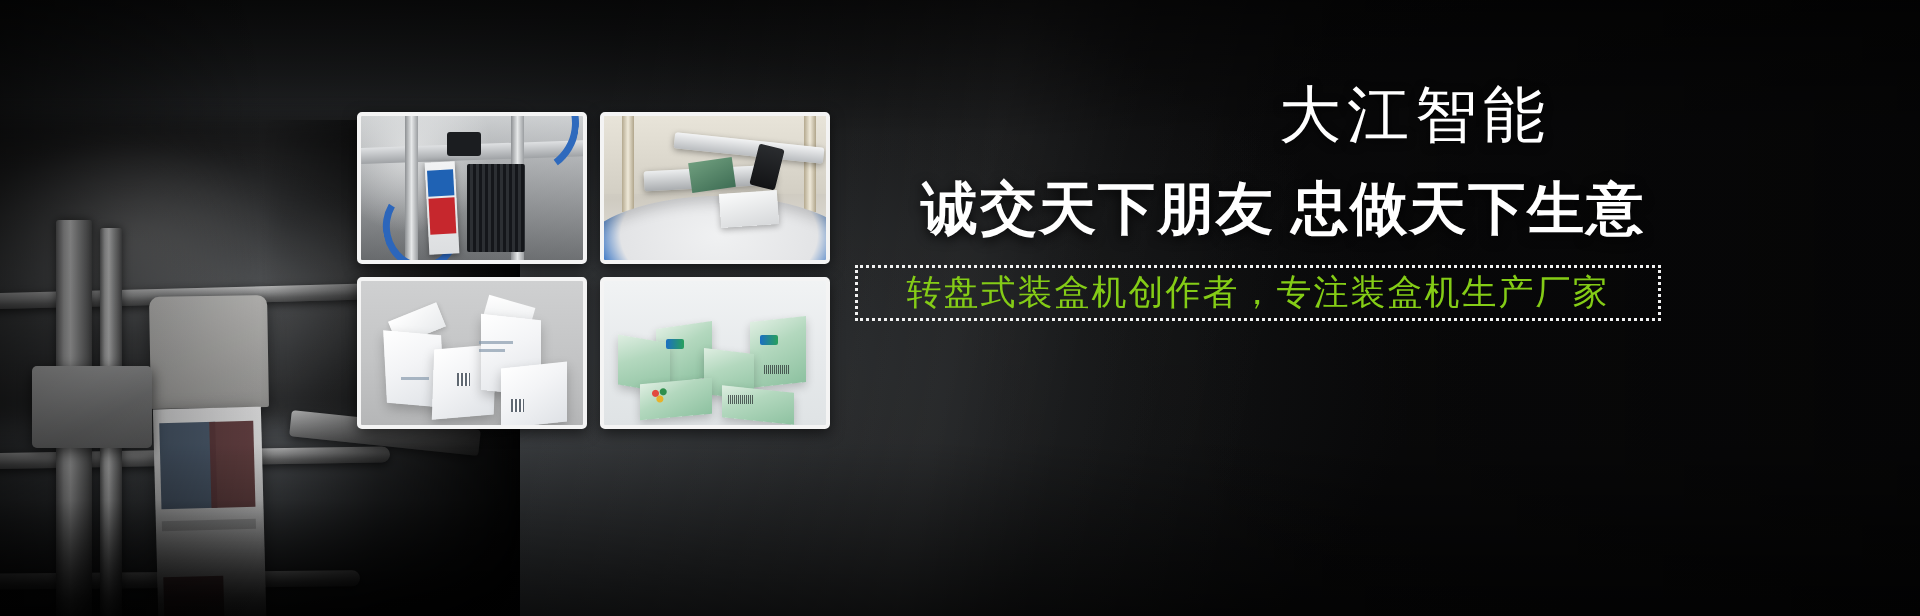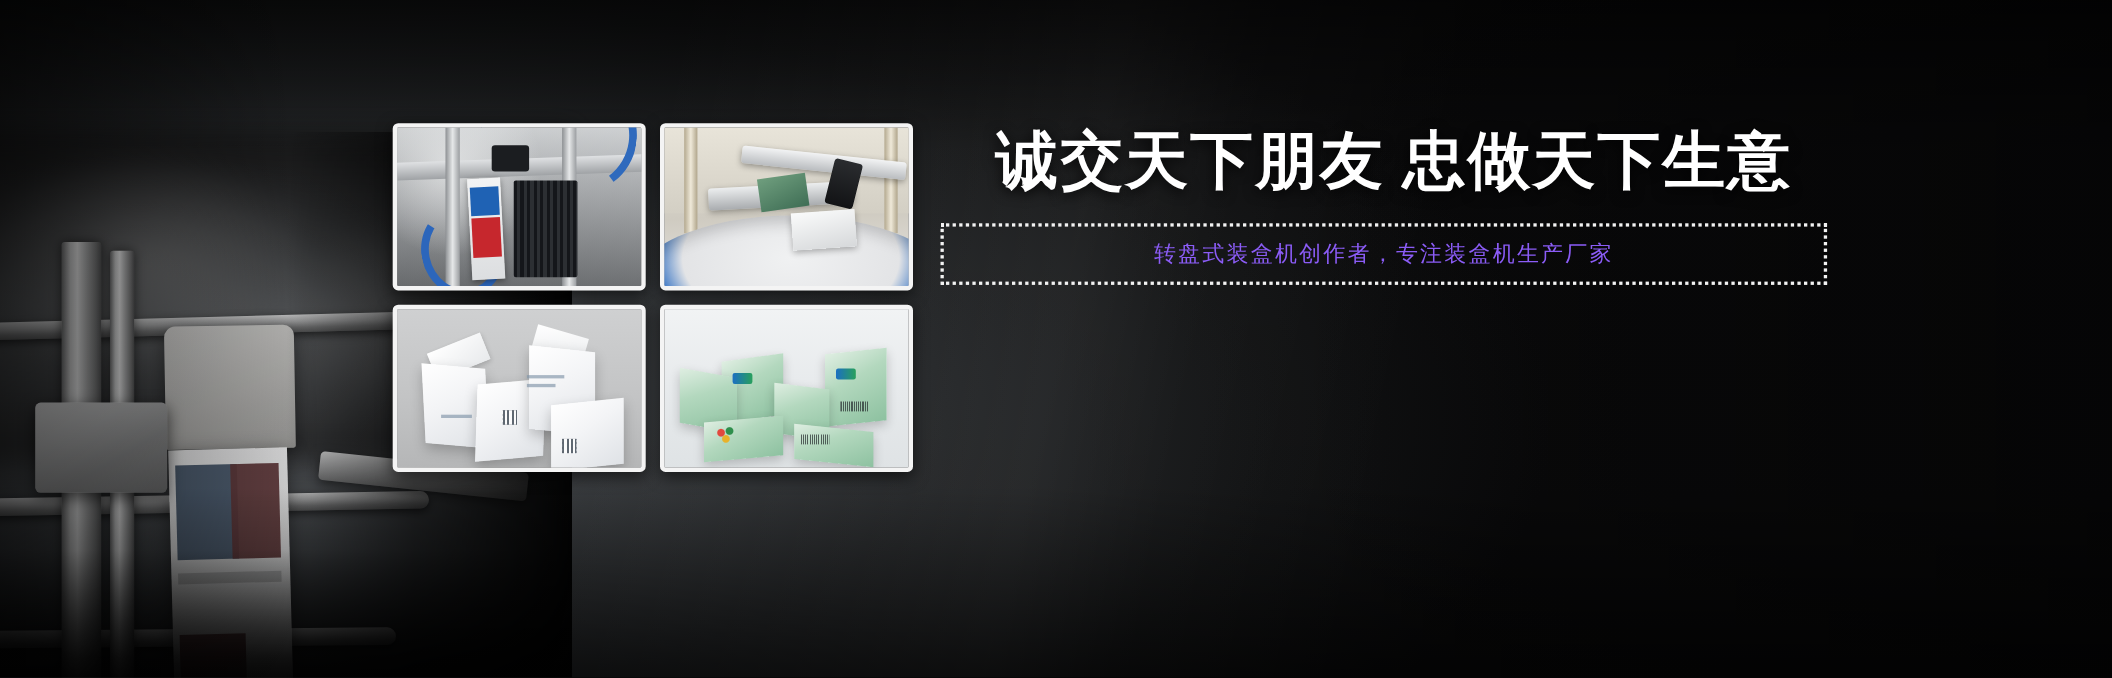--- a/index.html
+++ b/index.html
@@ -355,39 +355,39 @@
     text-shadow: 0 2px 10px rgba(0,0,0,0.8);
   }
 
   .headline {
     font-family: "Liberation Serif", "DejaVu Serif", serif;
     font-weight: bold;
     font-size: 57px;
     line-height: 1.05;
     color: #ffffff;
     letter-spacing: 2px;
-    margin: 33px 0 0 0;
+    margin: 33px 0 0 16px;
     white-space: nowrap;
     text-shadow: 0 3px 12px rgba(0,0,0,0.85);
   }
 
   .dotted-box {
     margin: 26px 0 0 -50px;
     width: 806px;
     height: 56px;
     box-sizing: border-box;
     border: 3px dotted #f2f2f2;
     display: flex;
     align-items: center;
     justify-content: center;
   }
   .dotted-box .sub {
     font-family: "Liberation Serif", "DejaVu Serif", serif;
-    font-size: 20px;
-    color: #8b5cf6;
+    font-size: 35px;
+    color: #84cc16;
     letter-spacing: 2px;
     white-space: nowrap;
   }
 
   .eng-para {
     margin: 28px 0 0 -56px;
     width: 818px;
     font-family: "Liberation Mono", "DejaVu Sans Mono", monospace;
     font-size: 19.5px;
     line-height: 1.45;
@@ -482,20 +482,21 @@
         <div class="logo l2"></div>
       <div class="deco"></div>
       <div class="bar b1"></div>
         <div class="bar b2"></div>
     </div>
 
   </div>
 
   <div class="text-block">
 
+    <div class="brand-title">大江智能</div>
 
     <div class="headline">诚交天下朋友  忠做天下生意</div>
 
     <div class="dotted-box">
       <span class="sub">转盘式装盒机创作者，专注装盒机生产厂家</span>
     </div>
 
 
   </div>
 

